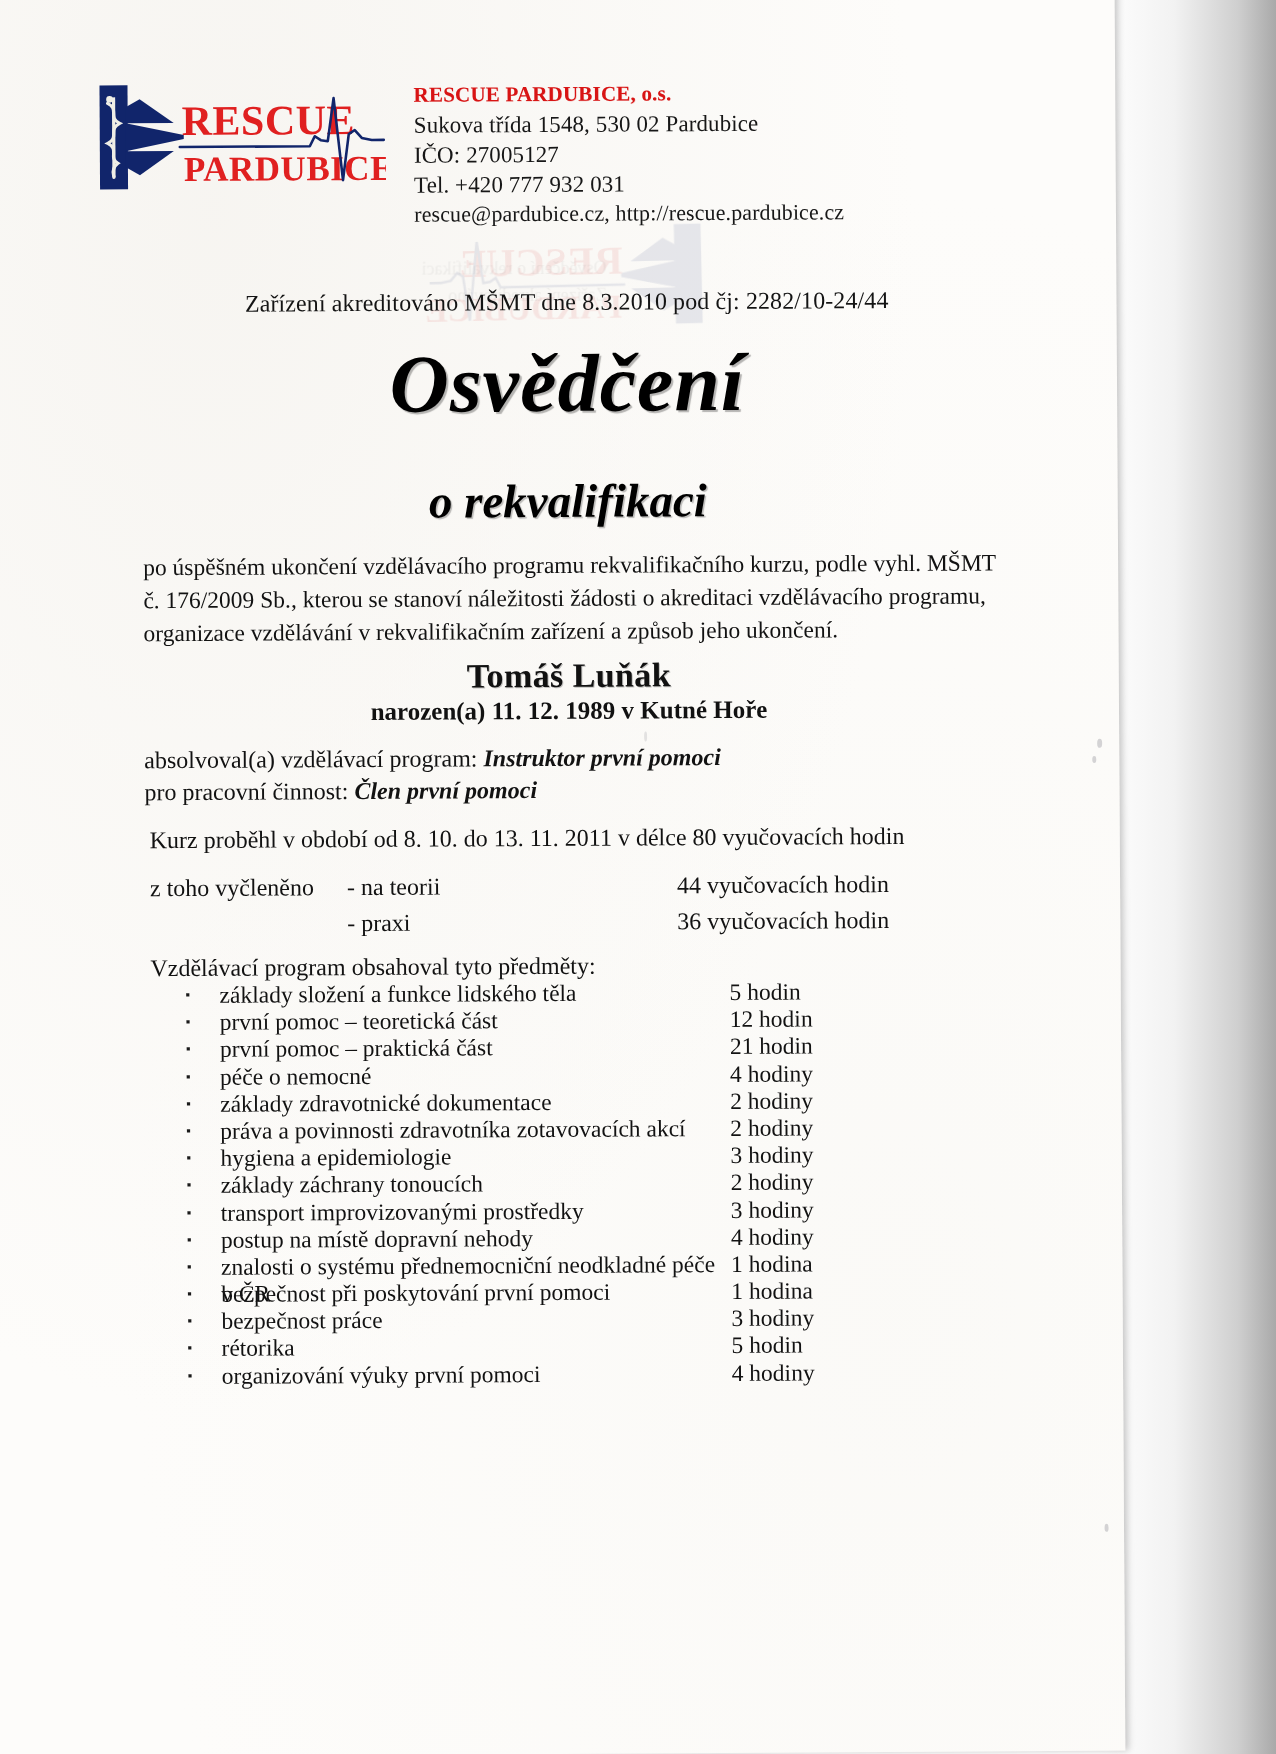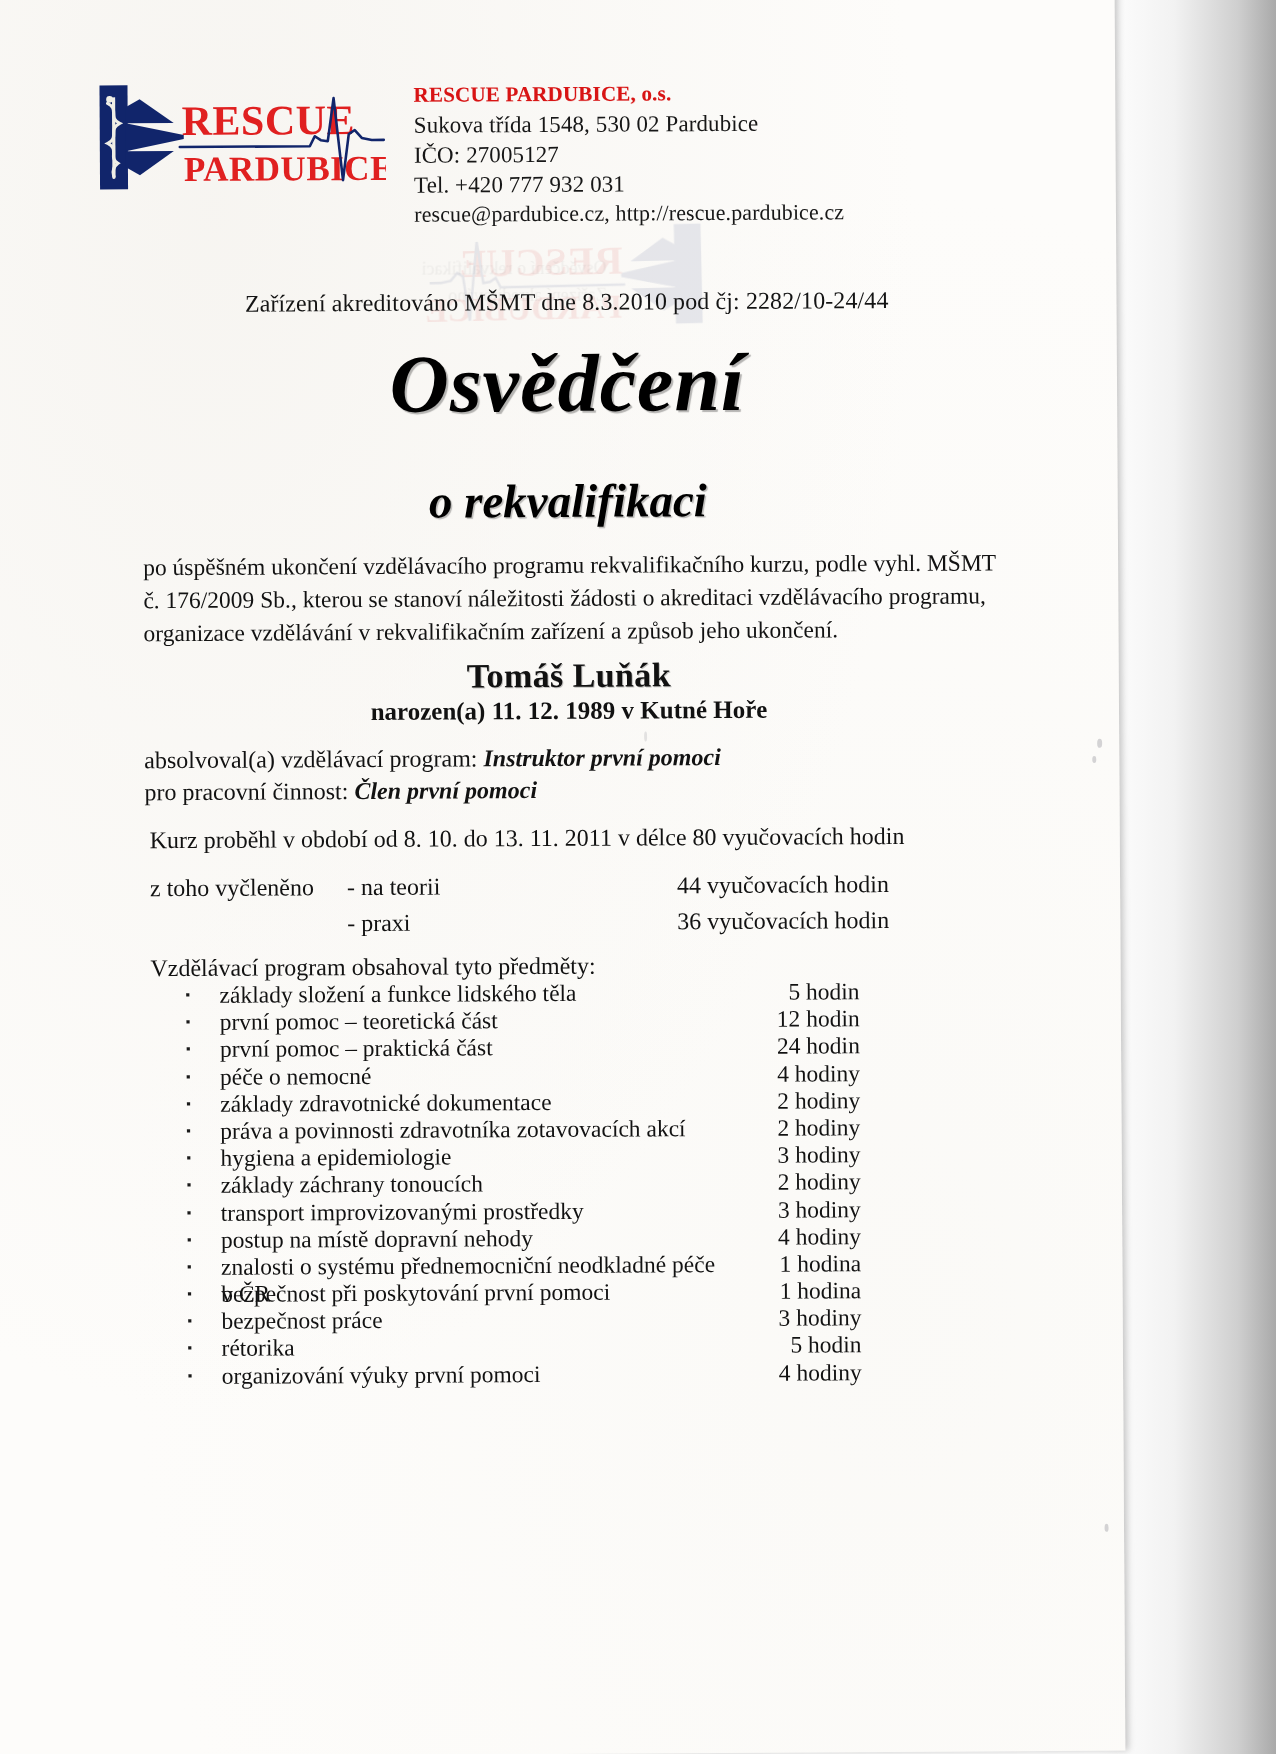--- a/index.html
+++ b/index.html
@@ -249,21 +249,20 @@
     flex: 0 0 34px;
     font-size: 13px;
     line-height: 1;
     position: relative;
     top: -4px;
     color: #1a1a1a;
   }
   .subj-name { flex: 1 1 auto; }
   .subj-hours {
     flex: 0 0 130px;
-    text-align: right;
     padding-right: 6px;
   }
 
   
   .speck {
     position: absolute;
     background: rgba(120,120,130,0.30);
     border-radius: 50%;
   }
 </style>
@@ -364,21 +363,21 @@
           <span class="subj-hours">5 hodin</span>
         </div>
         <div class="subj-row">
           <span class="bullet">▪</span>
           <span class="subj-name">první pomoc – teoretická část</span>
           <span class="subj-hours">12 hodin</span>
         </div>
         <div class="subj-row">
           <span class="bullet">▪</span>
           <span class="subj-name">první pomoc – praktická část</span>
-          <span class="subj-hours">24 hodin</span>
+          <span class="subj-hours">21 hodin</span>
         </div>
         <div class="subj-row">
           <span class="bullet">▪</span>
           <span class="subj-name">péče o nemocné</span>
           <span class="subj-hours">4 hodiny</span>
         </div>
         <div class="subj-row">
           <span class="bullet">▪</span>
           <span class="subj-name">základy zdravotnické dokumentace</span>
           <span class="subj-hours">2 hodiny</span>

